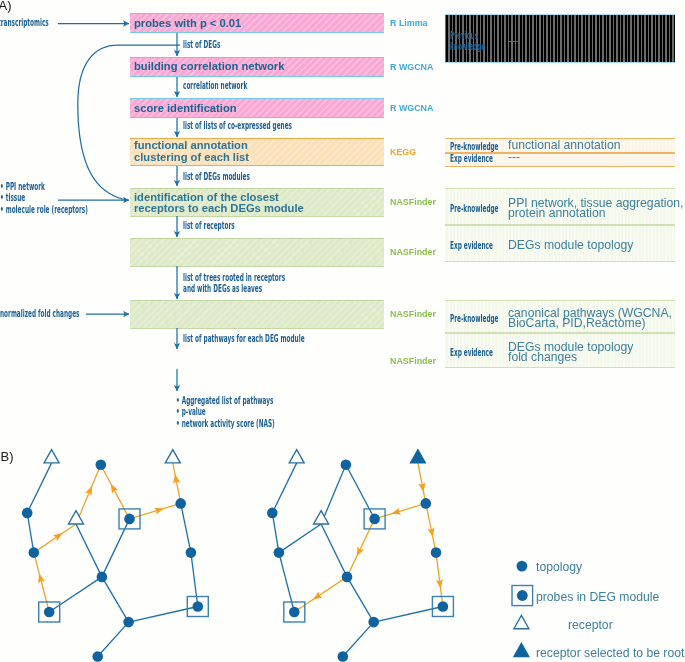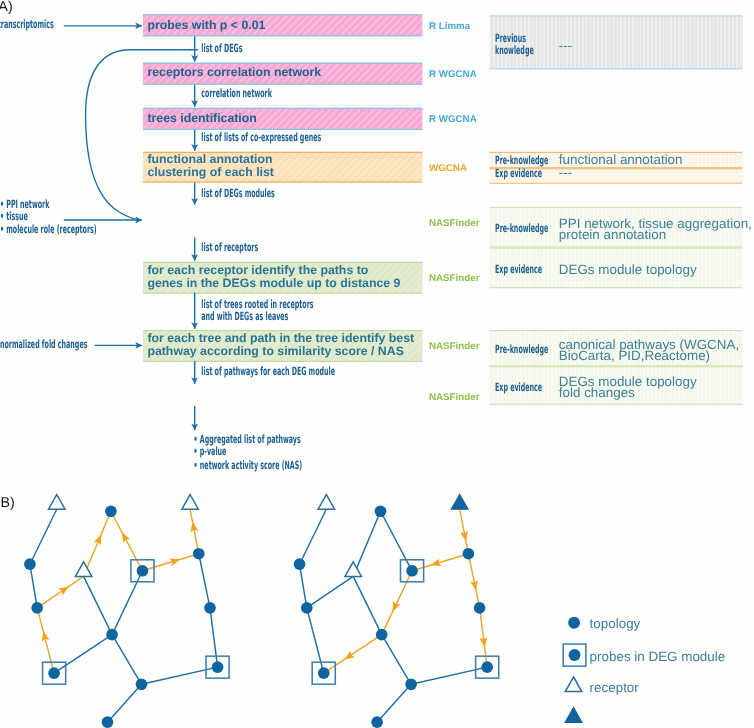--- a/index.html
+++ b/index.html
@@ -44,21 +44,21 @@
 
   
   .tbl{position:absolute;box-sizing:border-box;}
   .trow{position:absolute;left:0;right:0;box-sizing:border-box;}
   .trow .hd{position:absolute;font-weight:bold;font-size:10.4px;
             font-family:"DejaVu Sans",sans-serif;font-stretch:condensed;
             color:#1d5f93;white-space:pre;line-height:11.8px;
             transform:scaleX(0.615);transform-origin:0 0;z-index:2;}
   .trow .vl{position:absolute;font:12.2px "Liberation Sans",sans-serif;
             color:#3d7e9b;white-space:pre;line-height:10.1px;z-index:2;}
-  .tb-blue{background:#e5e5e5;border-top:1.2px solid #a9d9ee;border-bottom:1.2px solid #a9d9ee;}
+  .tb-blue{background:#000000;border-top:1.2px solid #a9d9ee;border-bottom:1.2px solid #a9d9ee;}
   .tb-orange{background:#fdf4e6;border-top:1px solid #f0b362;border-bottom:1px solid #f0b362;}
   .tb-green{background:#f3f8ea;border-top:1px solid #d0e0b4;border-bottom:1px solid #d0e0b4;}
   .vstripe:after{content:"";position:absolute;left:0;top:0;right:0;bottom:0;z-index:1;
       background:repeating-linear-gradient(90deg,rgba(255,255,255,.42) 0 1.5px,rgba(255,255,255,0) 1.5px 3.5px);}
   .hstripe:after{content:"";position:absolute;left:0;top:0;right:0;bottom:0;z-index:1;
       background:repeating-linear-gradient(0deg,rgba(255,255,255,.42) 0 1.5px,rgba(255,255,255,0) 1.5px 3.5px);}
 
   svg.ov{position:absolute;left:0;top:0;width:685px;height:662px;}
   .ebl{stroke:#1d6fa5;stroke-width:1.3;fill:none;}
   .eor{stroke:#efa42a;stroke-width:1.3;fill:none;}
@@ -78,50 +78,51 @@
   <div class="panel-label" style="left:0.5px;top:448.5px">B)</div>
 
   <div class="stepbox blue" style="left:130px;top:13px;width:254px;height:20px">
     <div class="hatch"></div>
     <div class="txt" style="top:3.5px">probes with p &lt; 0.01</div>
   </div>
   <div class="tool t-blue" style="left:390px;top:17.5px">R Limma</div>
 
   <div class="stepbox blue" style="left:130px;top:57px;width:254px;height:20px">
     <div class="hatch"></div>
-    <div class="txt" style="top:2.5px">receptors correlation network</div>
+    <div class="txt" style="top:2.5px">building correlation network</div>
   </div>
   <div class="tool t-blue" style="left:390px;top:61.5px">R WGCNA</div>
 
   <div class="stepbox blue" style="left:130px;top:98px;width:254px;height:20px">
     <div class="hatch"></div>
-    <div class="txt" style="top:3.5px">trees identification</div>
+    <div class="txt" style="top:3.5px">score identification</div>
   </div>
   <div class="tool t-blue" style="left:390px;top:102.5px">R WGCNA</div>
 
   <div class="stepbox orange" style="left:130px;top:138px;width:254px;height:28px">
     <div class="hatch"></div>
     <div class="txt" style="top:1.2px">functional annotation
 clustering of each list</div>
   </div>
-  <div class="tool t-orange" style="left:390px;top:147px">WGCNA</div>
-
+  <div class="tool t-orange" style="left:390px;top:147px">KEGG</div>
+
+  <div class="stepbox green" style="left:130px;top:188px;width:254px;height:28.5px">
+    <div class="hatch"></div>
+    <div class="txt" style="top:2.7px">identification of the closest
+receptors to each DEGs module</div>
+  </div>
   <div class="tool t-green" style="left:390px;top:196.5px">NASFinder</div>
 
   <div class="stepbox green" style="left:130px;top:238px;width:254px;height:29px">
     <div class="hatch"></div>
-    <div class="txt" style="top:2.2px">for each receptor identify the paths to
-genes in the DEGs module up to distance 9</div>
   </div>
   <div class="tool t-green" style="left:390px;top:247px">NASFinder</div>
 
   <div class="stepbox green" style="left:130px;top:300px;width:254px;height:29px">
     <div class="hatch"></div>
-    <div class="txt" style="top:2.2px">for each tree and path in the tree identify best
-pathway according to similarity score / NAS</div>
   </div>
   <div class="tool t-green" style="left:390px;top:309px">NASFinder</div>
 
   <div class="tool t-green" style="left:390px;top:355.5px">NASFinder</div>
 
   <div class="cond" style="left:183px;top:38.5px">list of DEGs</div>
   <div class="cond" style="left:183px;top:79.5px">correlation network</div>
   <div class="cond" style="left:183px;top:120px">list of lists of co-expressed genes</div>
   <div class="cond" style="left:183px;top:170.5px">list of DEGs modules</div>
   <div class="cond" style="left:183px;top:220.2px">list of receptors</div>
@@ -295,14 +296,15 @@
       <circle cx="521.9" cy="566.1" r="5.4" class="nd"></circle>
       <rect x="512.0" y="585.5" width="20.6" height="20.1" class="nsq"></rect>
       <circle cx="522.3" cy="595.5" r="5.4" class="nd"></circle>
       <path d="M521.4,615.4 L528.9,628.7 L513.9,628.7 Z" class="ntr"></path>
       <path d="M521.4,643.3 L528.9,656.6 L513.9,656.6 Z" class="ntrf"></path>
     </g>
   </svg>
 
   <div class="legtxt" style="left:536px;top:560px">topology</div>
   <div class="legtxt" style="left:536px;top:589.5px">probes in DEG module</div>
-  <div class="legtxt" style="left:536px;top:618px">receptor</div>
+  <div class="legtxt" style="left:568px;top:618px">receptor</div>
+  <div class="legtxt" style="left:536px;top:646px">receptor selected to be root</div>
 </div>
 
 </body></html>

